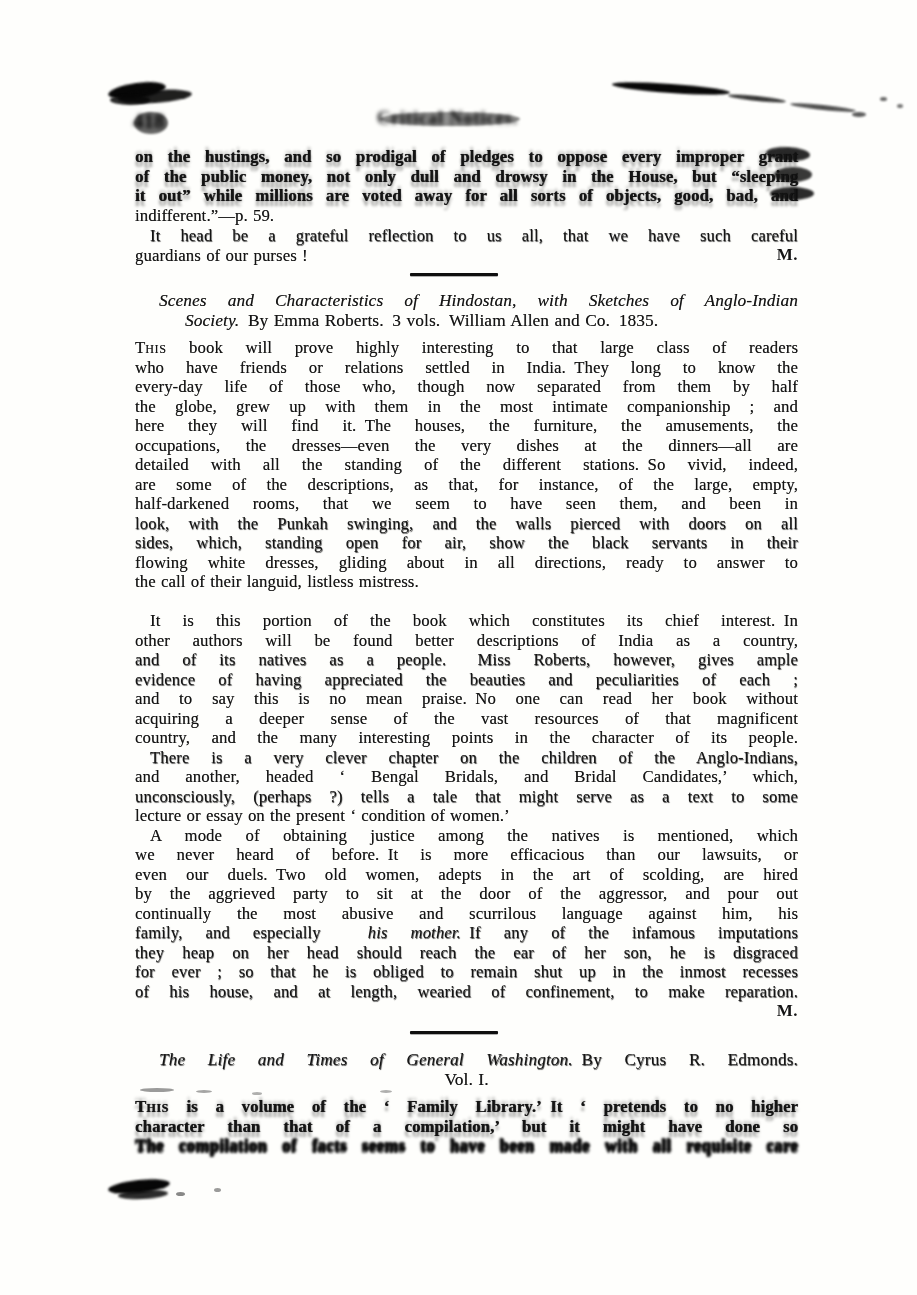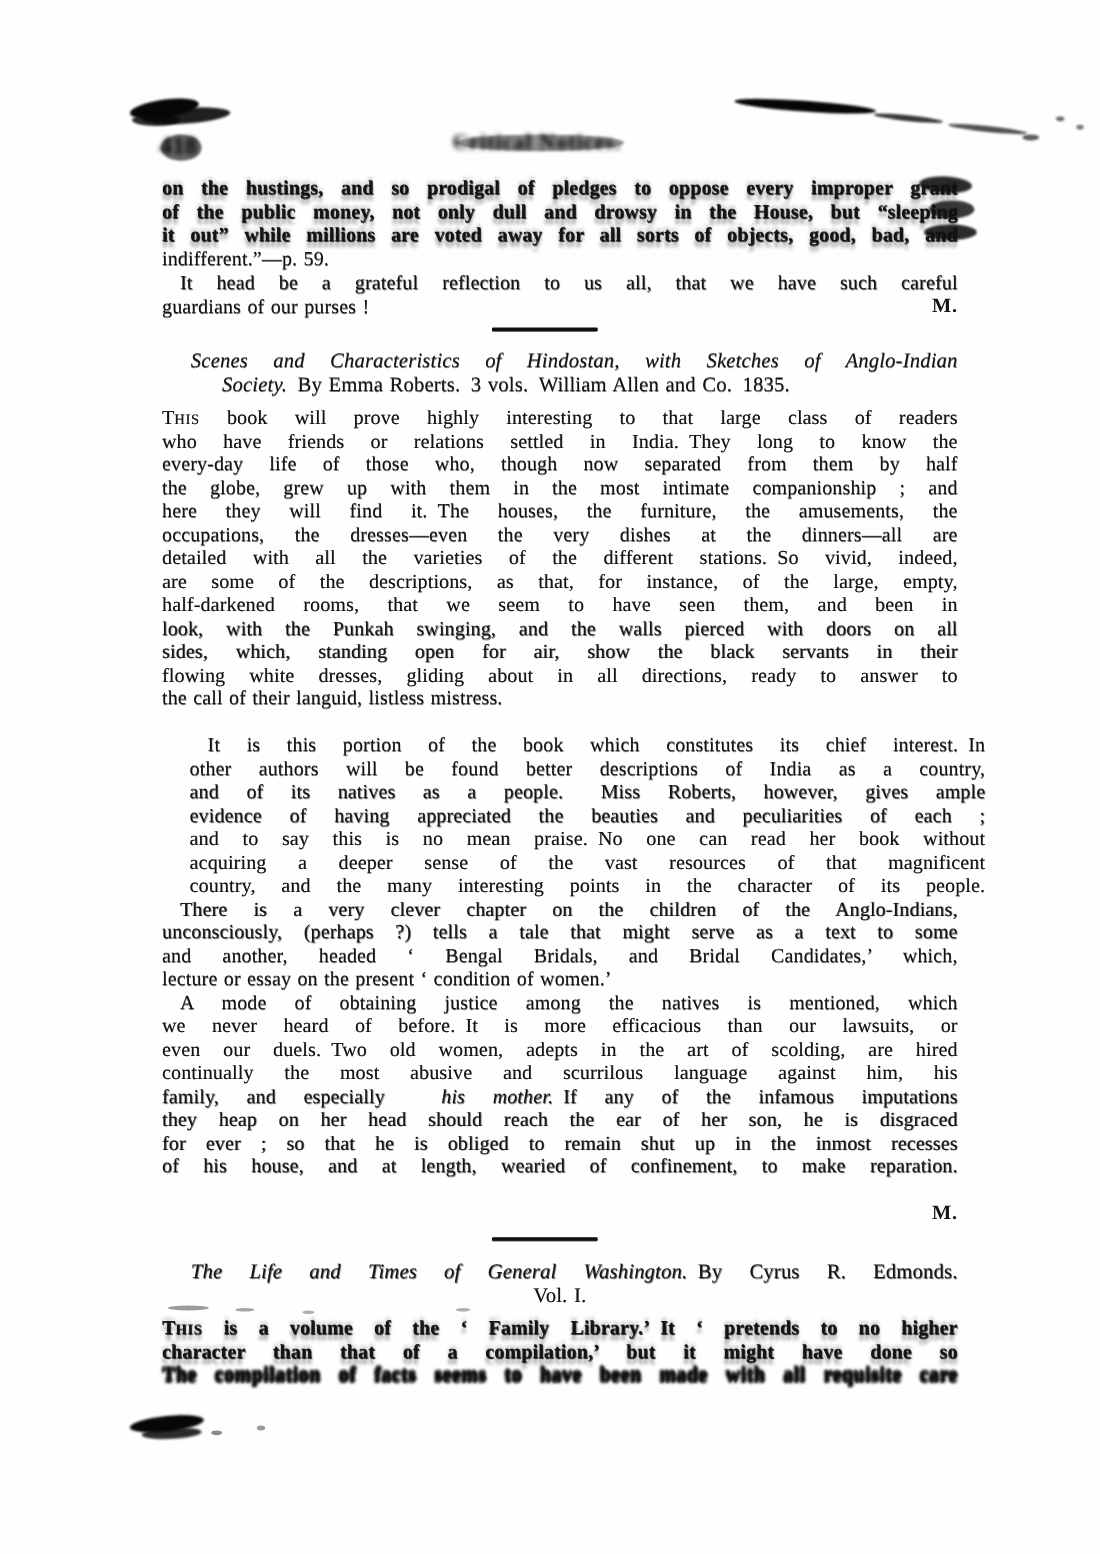--- a/index.html
+++ b/index.html
@@ -92,47 +92,48 @@
       <div class="tline j hd"><span class="it">Scenes and Characteristics of Hindostan, with Sketches of Anglo-Indian</span></div>
       <div class="tline hd ind2"><span class="it">Society.</span><span> By Emma Roberts. 3 vols. William Allen and Co. 1835.</span></div>
     </div>
   <div class="col" style="top:338px;">
       <div class="tline j"><span>T</span><span class="sc">his</span><span> book will prove highly interesting to that large class of readers</span></div>
       <div class="tline j"><span>who have friends or relations settled in India. They long to know the</span></div>
       <div class="tline j"><span>every-day life of those who, though now separated from them by half</span></div>
       <div class="tline j"><span>the globe, grew up with them in the most intimate companionship ; and</span></div>
       <div class="tline j"><span>here they will find it. The houses, the furniture, the amusements, the</span></div>
       <div class="tline j"><span>occupations, the dresses—even the very dishes at the dinners—all are</span></div>
-      <div class="tline j"><span>detailed with all the varieties of the different stations. So vivid, indeed,</span></div>
+      <div class="tline j"><span>detailed with all the standing of the different stations. So vivid, indeed,</span></div>
       <div class="tline j"><span>are some of the descriptions, as that, for instance, of the large, empty,</span></div>
       <div class="tline j"><span>half-darkened rooms, that we seem to have seen them, and been in</span></div>
       <div class="tline j sm"><span>look, with the Punkah swinging, and the walls pierced with doors on all</span></div>
       <div class="tline j sm"><span>sides, which, standing open for air, show the black servants in their</span></div>
       <div class="tline j"><span>flowing white dresses, gliding about in all directions, ready to answer to</span></div>
       <div class="tline end"><span>the call of their languid, listless mistress.</span></div>
     </div>
-  <div class="col" style="top:611px;margin-left:23px;">
+  <div class="col" style="top:611px;">
       <div class="tline j ind"><span>It is this portion of the book which constitutes its chief interest. In</span></div>
       <div class="tline j"><span>other authors will be found better descriptions of India as a country,</span></div>
       <div class="tline j sm"><span>and of its natives as a people.  Miss Roberts, however, gives ample</span></div>
       <div class="tline j sm"><span>evidence of having appreciated the beauties and peculiarities of each ;</span></div>
       <div class="tline j"><span>and to say this is no mean praise. No one can read her book without</span></div>
       <div class="tline j"><span>acquiring a deeper sense of the vast resources of that magnificent</span></div>
       <div class="tline j"><span>country, and the many interesting points in the character of its people.</span></div>
     </div>
   <div class="col" style="top:747.5px;">
       <div class="tline j ind sm"><span>There is a very clever chapter on the children of the Anglo-Indians,</span></div>
+      <div class="tline j"><span>and another, headed ‘ Bengal Bridals, and Bridal Candidates,’ which,</span></div>
       <div class="tline j sm"><span>unconsciously, (perhaps ?) tells a tale that might serve as a text to some</span></div>
-      <div class="tline j"><span>and another, headed ‘ Bengal Bridals, and Bridal Candidates,’ which,</span></div>
       <div class="tline end"><span>lecture or essay on the present ‘ condition of women.’</span></div>
     </div>
   <div class="col" style="top:825.5px;">
       <div class="tline j ind"><span>A mode of obtaining justice among the natives is mentioned, which</span></div>
       <div class="tline j"><span>we never heard of before. It is more efficacious than our lawsuits, or</span></div>
       <div class="tline j"><span>even our duels. Two old women, adepts in the art of scolding, are hired</span></div>
+      <div class="tline j"><span>by the aggrieved party to sit at the door of the aggressor, and pour out</span></div>
       <div class="tline j"><span>continually the most abusive and scurrilous language against him, his</span></div>
       <div class="tline j sm"><span>family, and especially </span><span class="it">his mother.</span><span> If any of the infamous imputations</span></div>
       <div class="tline j sm"><span>they heap on her head should reach the ear of her son, he is disgraced</span></div>
       <div class="tline j sm"><span>for ever ; so that he is obliged to remain shut up in the inmost recesses</span></div>
       <div class="tline j sm"><span>of his house, and at length, wearied of confinement, to make reparation.</span></div>
     </div>
   <div class="col sig" style="top:1001px;">M.</div>
 
   <div class="rule" style="left:410px;top:1031px;width:88px;"></div>
 

